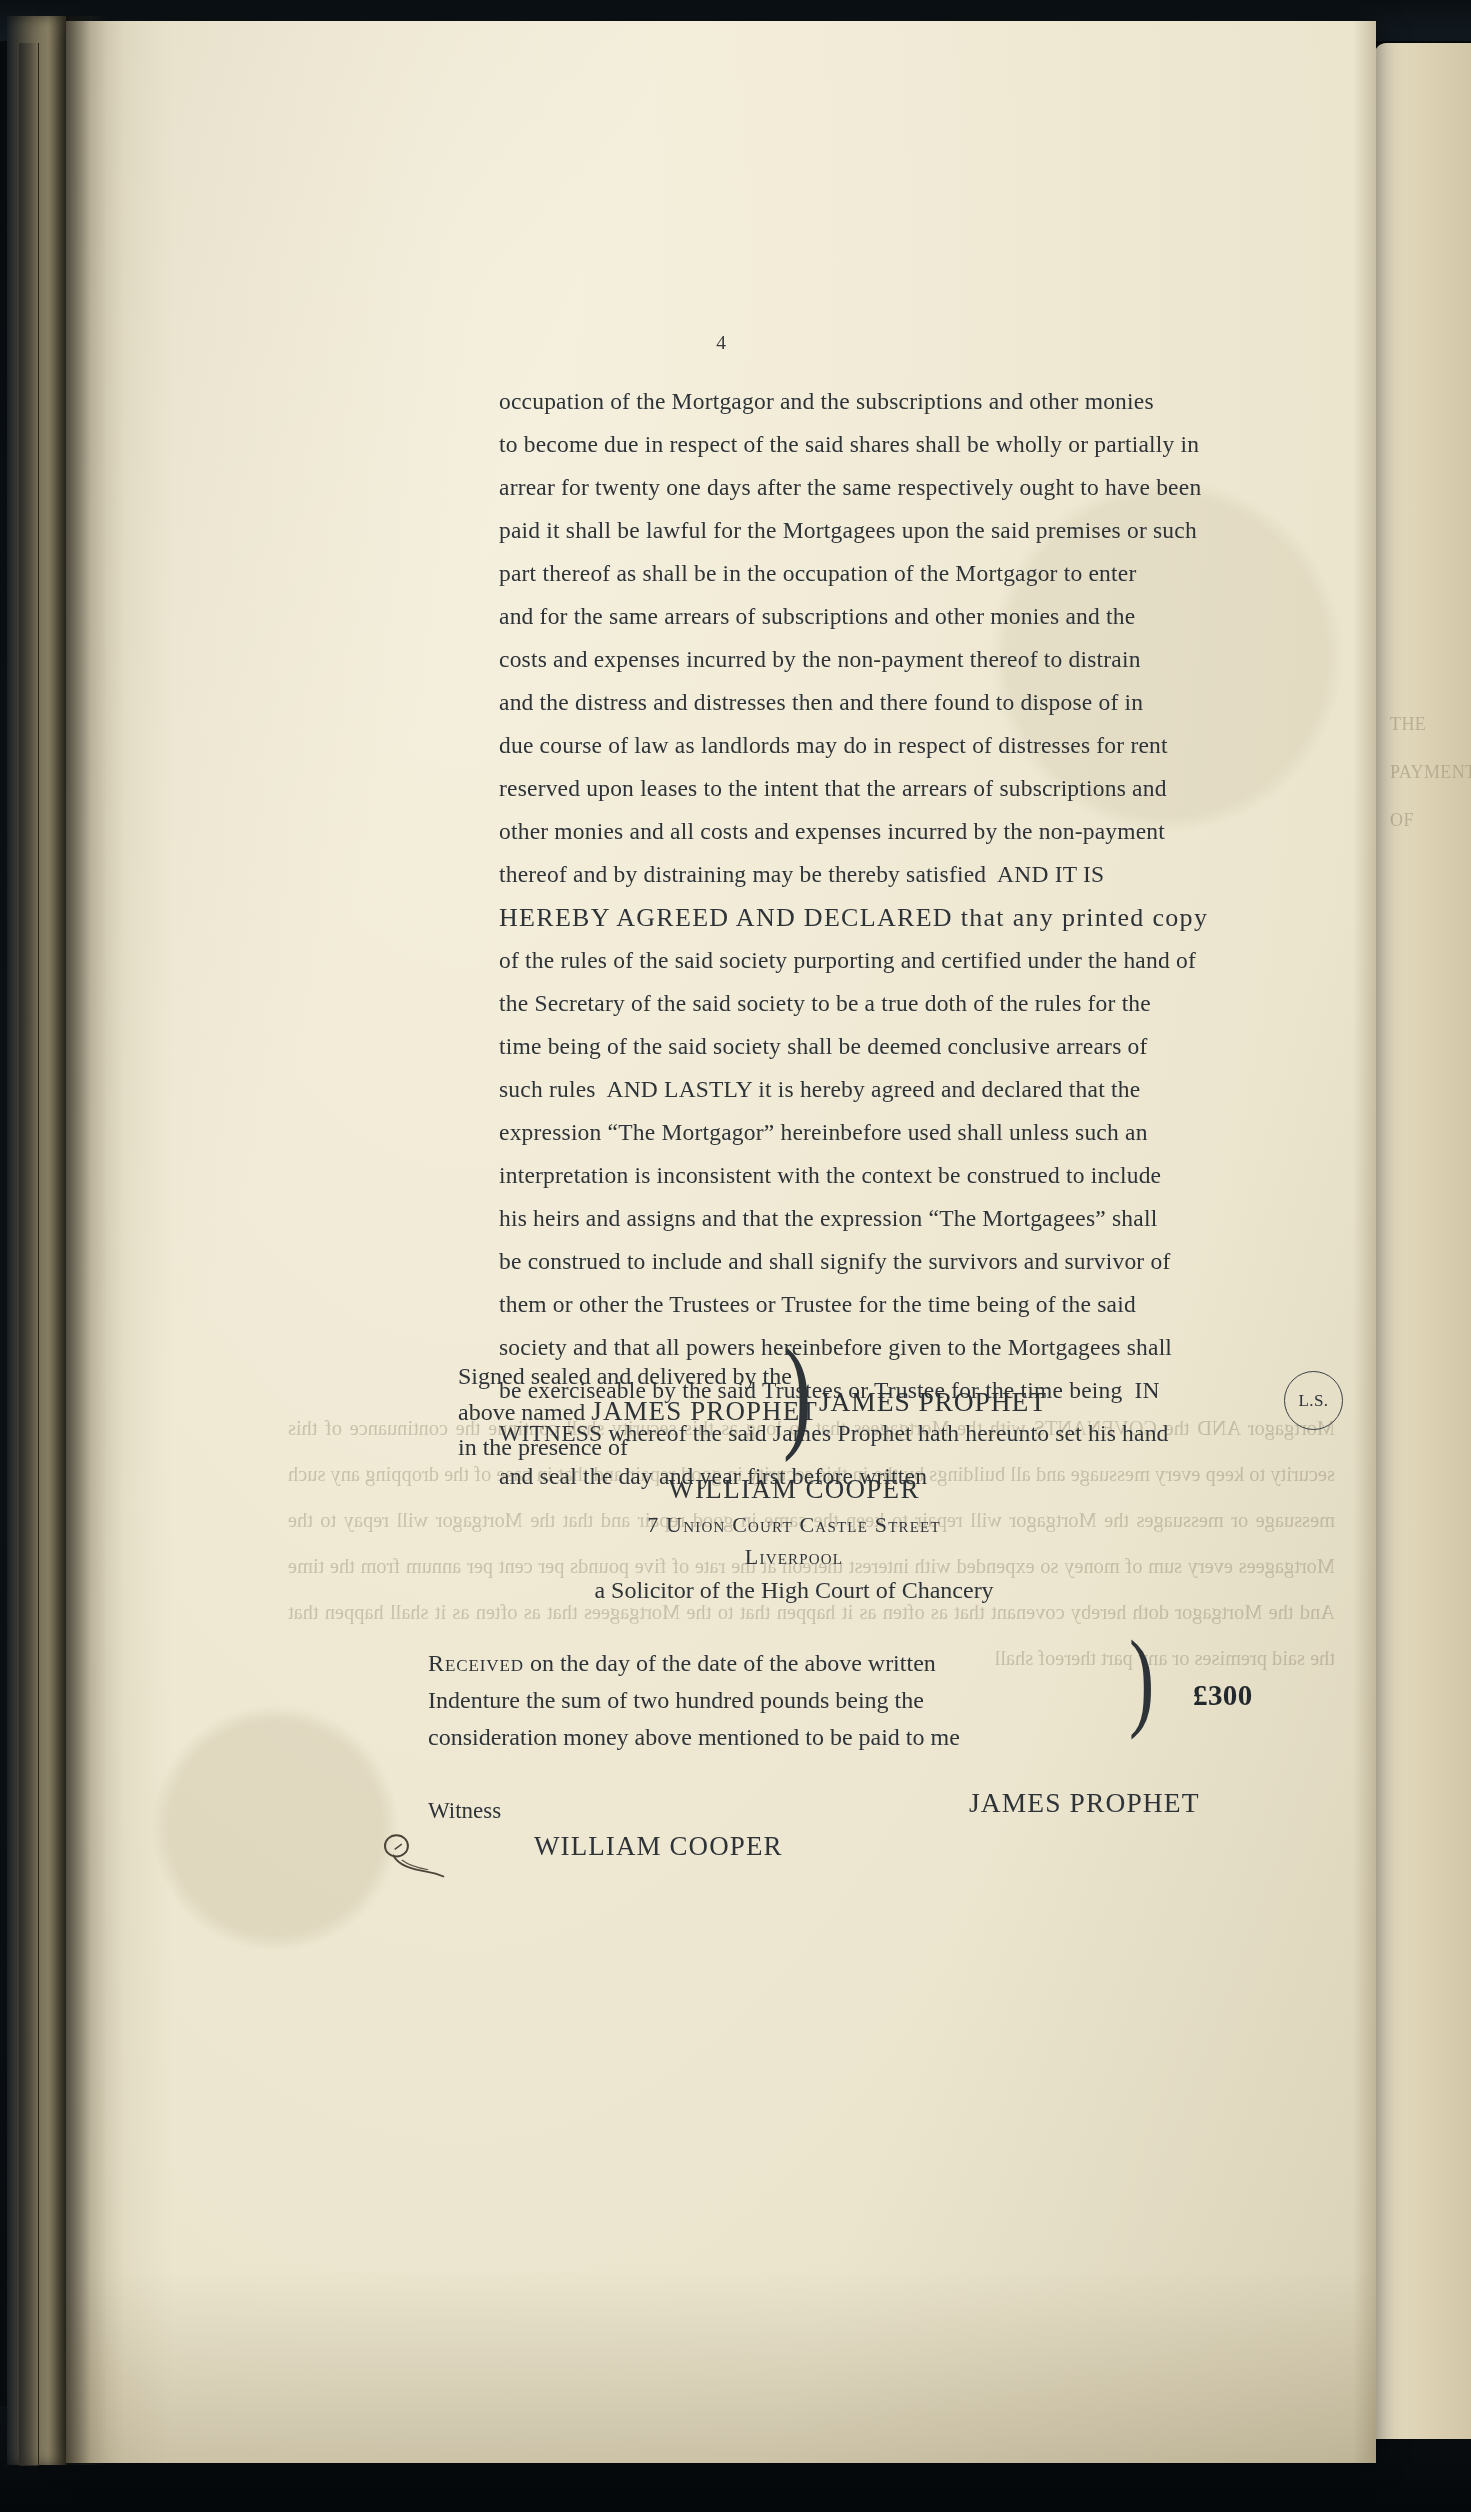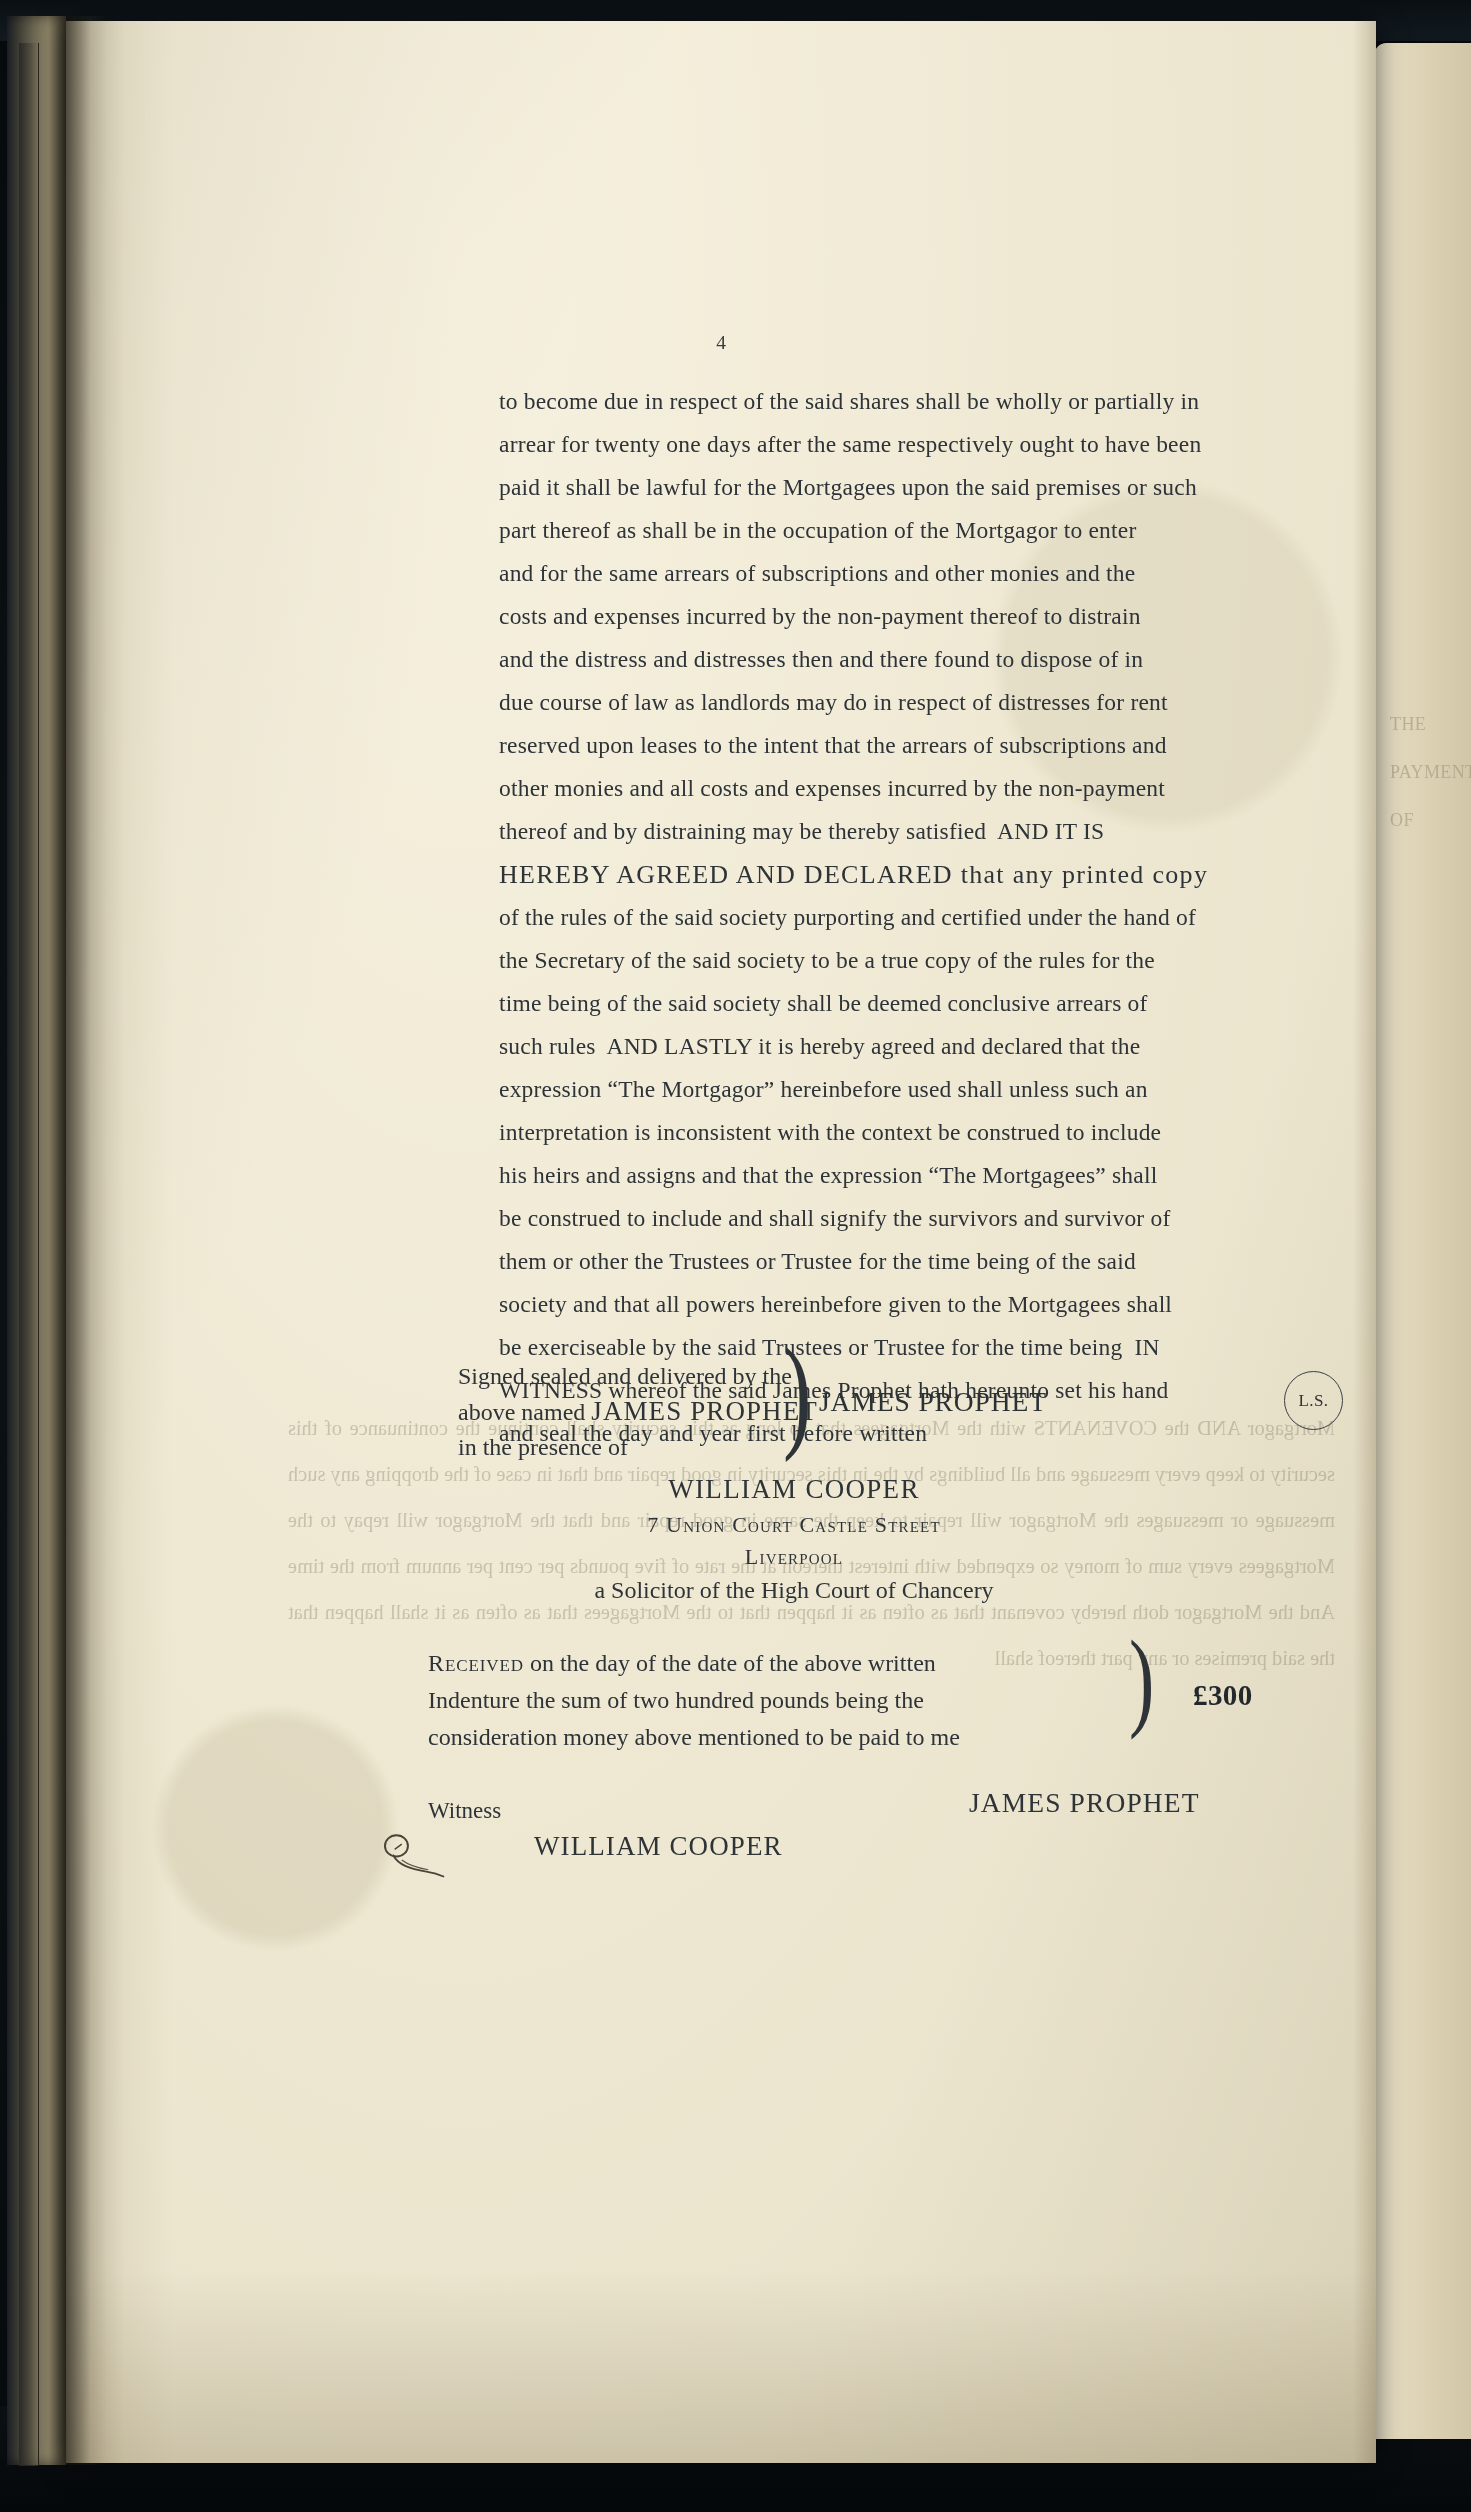--- a/index.html
+++ b/index.html
@@ -308,20 +308,23 @@
   <div id="page-bottom-stain"></div>
   <div id="page-right-edge"></div>
 
   <div id="showthrough">Mortgagor AND the COVENANTS with the Mortgagees that so long as this security shall continue the continuance of this security to keep every messuage and all buildings by the in this security in good repair and that in case of the dropping any such messuage or messuages the Mortgagor will repair to keep the same in good repair and that the Mortgagor will repay to the Mortgagees every sum of money so expended with interest thereon at the rate of five pounds per cent per annum from the time And the Mortgagor doth hereby covenant that as often as it happen that to the Mortgagees that as often as it shall happen that the said premises or any part thereof shall</div>
 
   <div id="folio">4</div>
 
   <div id="textblock">
     <div id="body-col" class="para">
       <span class="line justify">
+        <span>occupation of the Mortgagor and the subscriptions and other monies</span>
+      </span>
+      <span class="line justify">
         <span>to become due in respect of the said shares shall be wholly or partially in</span>
       </span>
       <span class="line justify">
         <span>arrear for twenty one days after the same respectively ought to have been</span>
       </span>
       <span class="line justify">
         <span>paid it shall be lawful for the Mortgagees upon the said premises or such</span>
       </span>
       <span class="line justify">
         <span>part thereof as shall be in the occupation of the Mortgagor to enter</span>
@@ -347,21 +350,21 @@
       <span class="line justify caps-line">
         <span class="partial">thereof and by distraining may be thereby satisfied  AND IT IS</span>
       </span>
       <span class="line justify">
         <span class="caps">HEREBY AGREED AND DECLARED that any printed copy</span>
       </span>
       <span class="line justify">
         <span>of the rules of the said society purporting and certified under the hand of</span>
       </span>
       <span class="line justify">
-        <span>the Secretary of the said society to be a true copy of the rules for the</span>
+        <span>the Secretary of the said society to be a true doth of the rules for the</span>
       </span>
       <span class="line justify">
         <span>time being of the said society shall be deemed conclusive arrears of</span>
       </span>
       <span class="line justify">
         <span>such rules  AND LASTLY it is hereby agreed and declared that the</span>
       </span>
       <span class="line justify">
         <span>expression “The Mortgagor” hereinbefore used shall unless such an</span>
       </span>

